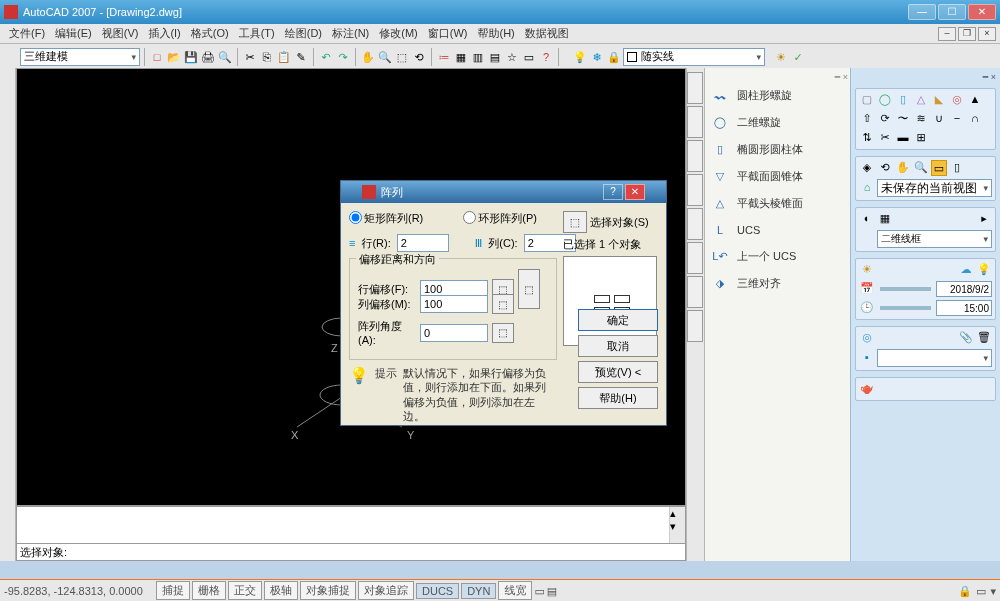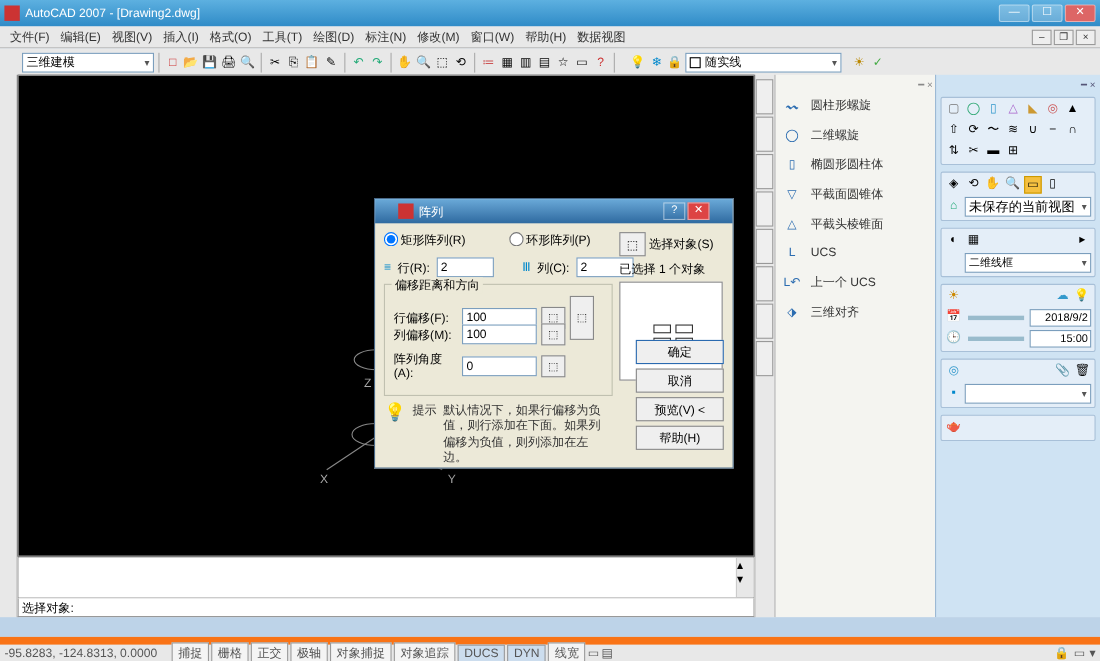--- a/index.html
+++ b/index.html
@@ -29,21 +29,21 @@
 .palette-tabs{width:18px;background:#e8e8e8;border-right:1px solid #b6b6b6;display:flex;flex-direction:column;gap:2px;padding-top:4px}
 .palette-tabs .ptab{width:16px;height:32px;border:1px solid #999;background:#efefef;font-size:8px;writing-mode:vertical-rl}
 .palette-body{flex:1;padding:4px 2px;display:flex;flex-direction:column;gap:8px}
 .p-item{display:flex;align-items:center;gap:6px;padding:2px;color:#333}
 .p-item .pic{width:22px;height:14px;display:flex;align-items:center;justify-content:center;color:#2b6cb0}
 .dashboard-col{width:150px;background:#cfe3f3;border-left:1px solid #9cb9d4;padding:4px 4px;display:flex;flex-direction:column;gap:6px}
 .db-panel{background:#e4eef8;border:1px solid #a8c0d8;border-radius:2px;padding:3px}
 .db-row{display:flex;align-items:center;gap:2px;flex-wrap:wrap}
 .db-ico{width:16px;height:16px}
 .db-input{flex:1;min-width:40px;height:16px;border:1px solid #7b9ebd;background:#fff;font-size:10px;padding:0 2px;text-align:right}
-.statusbar{position:absolute;bottom:0;left:0;right:0;height:22px;background:#e8e8e8;border-top:7px solid #f97316;display:flex;align-items:center;padding:0 4px;gap:2px;font-size:10px;color:#555}
+.statusbar{position:absolute;bottom:0;left:0;right:0;height:22px;background:#e8e8e8;border-top:1px solid #f97316;display:flex;align-items:center;padding:0 4px;gap:2px;font-size:10px;color:#555}
 .statusbar .sb-btn{padding:1px 5px;border:1px solid #999;background:#f4f4f4}
 .statusbar .sb-btn.on{background:#cde}
 .statusbar .tray{margin-left:auto;display:flex;gap:4px}
 .dialog{position:absolute;left:340px;top:180px;width:327px;background:#ece9d8;border:1px solid #4a6a8a;box-shadow:3px 3px 10px rgba(0,0,0,.4)}
 .dialog .dtitle{height:22px;background:linear-gradient(#6aa9d8,#2f6aa0);color:#fff;display:flex;align-items:center;padding:0 21px}
 .dialog .dtitle .dicon{width:14px;height:14px;background:#c33;margin-right:5px}
 .dialog .dtitle .dbtns{margin-left:auto;display:flex;gap:2px}
 .dialog .dtitle .dbtns div{width:20px;height:16px;border:1px solid rgba(255,255,255,.5);text-align:center;font-size:10px;line-height:13px}
 .dialog .dtitle .dbtns .dclose{background:#d44}
 .dialog .dbody{padding:8px;position:relative}

